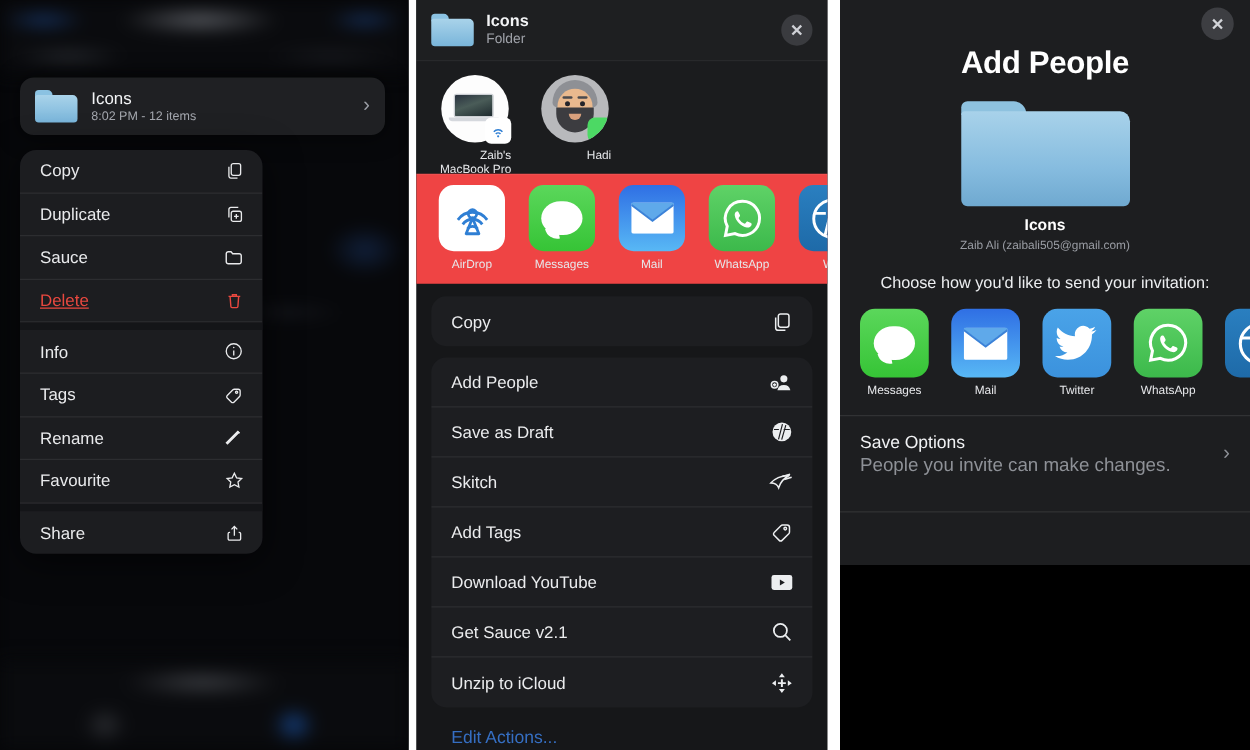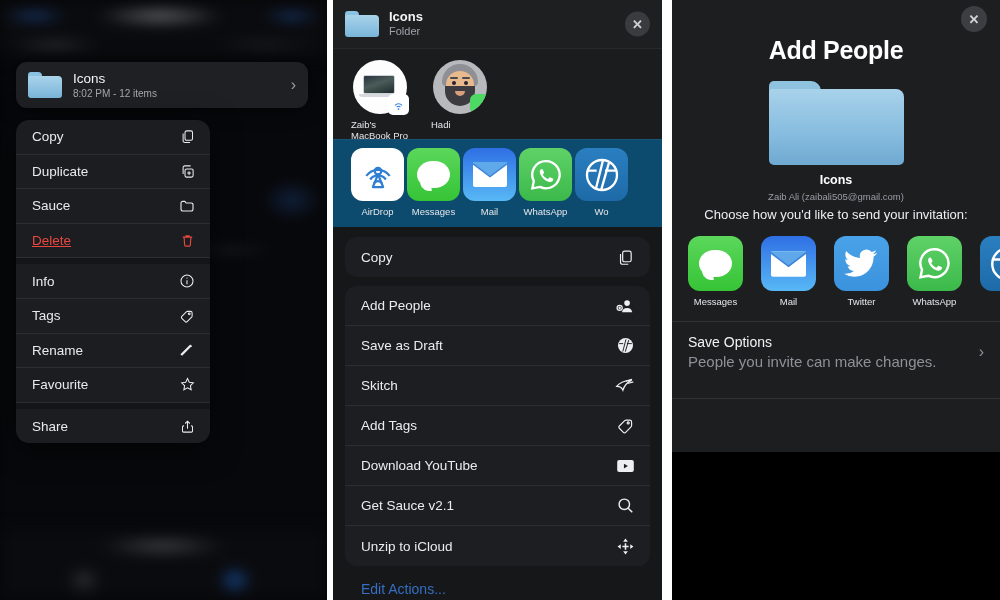--- a/index.html
+++ b/index.html
@@ -99,21 +99,21 @@
     background:#3a3b3f; color:#cfd1d6;
     display:flex; align-items:center; justify-content:center;
     font-size:13px; font-weight:600;
   }
 
   .airdrop-row {
     height:91px; background:#1b1c1e;
     display:flex; align-items:flex-start; padding:11px 0 0 18px; gap:22px;
     border-top:.5px solid rgba(255,255,255,.06);
   }
-  .ad-item { width:58px; text-align:left; }
+  .ad-item { width:58px; text-align:right; }
   .ad-circle {
     width:54px; height:54px; border-radius:50%; position:relative;
     margin:0 auto 5px; overflow:visible;
   }
   .ad-name { color:#e6e7ea; font-size:9.5px; line-height:11px; }
 
   .mac-circle { background:#fdfdfd; display:flex; align-items:center; justify-content:center; }
   .mac-body { width:34px; height:23px; position:relative; margin-top:-2px; }
   .mac-screen {
     width:32px; height:19px; border:1.6px solid #cdd0d5; border-radius:2px;
@@ -134,21 +134,21 @@
   .mj-eye  { position:absolute; top:21px; width:4px; height:4px; background:#24242a; border-radius:50%; }
   .mj-eye.l{ left:19px; } .mj-eye.r{ left:31px; }
   .mj-brow { position:absolute; top:17px; width:8px; height:2px; background:#4a4a4e; border-radius:2px; }
   .mj-brow.l{ left:17px; } .mj-brow.r{ left:29px; }
   .green-badge {
     position:absolute; right:-3px; bottom:0px; width:20px; height:20px;
     border-radius:6px; background:#4cd964;
   }
 
   .apps-row {
-    height:88px; background:#0c4a6e; display:flex; padding:8px 0 0 18px; gap:3px;
+    height:88px; background:#ef4444; display:flex; padding:8px 0 0 18px; gap:19px;
     border-top:.5px solid rgba(255,255,255,.06);
   }
   .app-item { width:53px; text-align:center; flex:none; }
   .app-tile { width:53px; height:53px; border-radius:12px; margin-bottom:5px; position:relative; overflow:hidden; }
   .app-name { color:#e6e7ea; font-size:9.5px; }
 
   .tile-airdrop { background:#fff; display:flex; align-items:center; justify-content:center; }
   .tile-msg { background:linear-gradient(180deg,#5bd75b 0%,#36c436 100%); display:flex; align-items:center; justify-content:center; }
   .tile-mail { background:linear-gradient(180deg,#2f6fe4 0%,#58b8f5 100%); display:flex; align-items:center; justify-content:center; }
   .tile-wa  { background:linear-gradient(180deg,#5fd267 0%,#3cb94b 100%); display:flex; align-items:center; justify-content:center; }
@@ -191,21 +191,21 @@
     position:absolute; left:0; top:0; width:52px; height:11px;
     background:#8ec2df; border-radius:5px 10px 0 0;
   }
   .p3-folder .body {
     position:absolute; left:0; top:8px; width:135px; height:76px;
     background:linear-gradient(180deg,#a8d2ea 0%,#86bcdf 60%,#6fa9d0 100%);
     border-radius:3px 8px 5px 5px;
   }
   .p3-fname { text-align:center; color:#fff; font-size:12.5px; font-weight:bold; margin-top:8px; }
   .p3-femail { text-align:center; color:#9a9da4; font-size:9.5px; margin-top:4px; }
-  .p3-choose { text-align:center; color:#eceef0; font-size:13px; margin-top:5px; }
+  .p3-choose { text-align:center; color:#eceef0; font-size:13px; margin-top:16px; }
   .p3-apps { display:flex; padding:14px 0 0 16px; gap:18px; }
   .p3-app { width:55px; text-align:center; flex:none; }
   .p3-app .app-tile { width:55px; height:55px; }
   .p3-divider { height:.5px; background:rgba(255,255,255,.09); margin-top:14px; }
   .share-opt { display:flex; align-items:center; padding:12px 16px 14px; }
   .share-opt .so1 { color:#f1f2f4; font-size:14px; }
   .share-opt .so2 { color:#8e9197; font-size:15px; margin-top:3px; }
   .share-opt .soc { margin-left:auto; color:#8e9197; font-size:16px; font-weight:300; }
   .p3-close {
     position:absolute; right:13px; top:6px; width:26px; height:26px; border-radius:50%;

